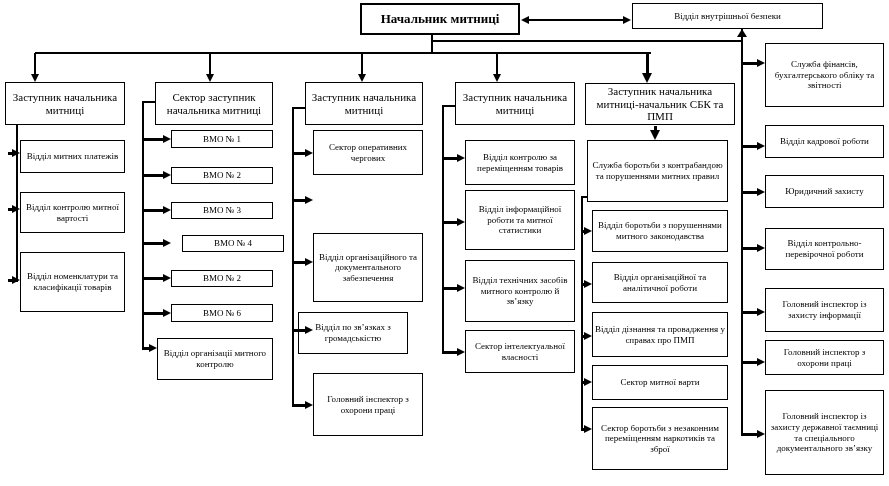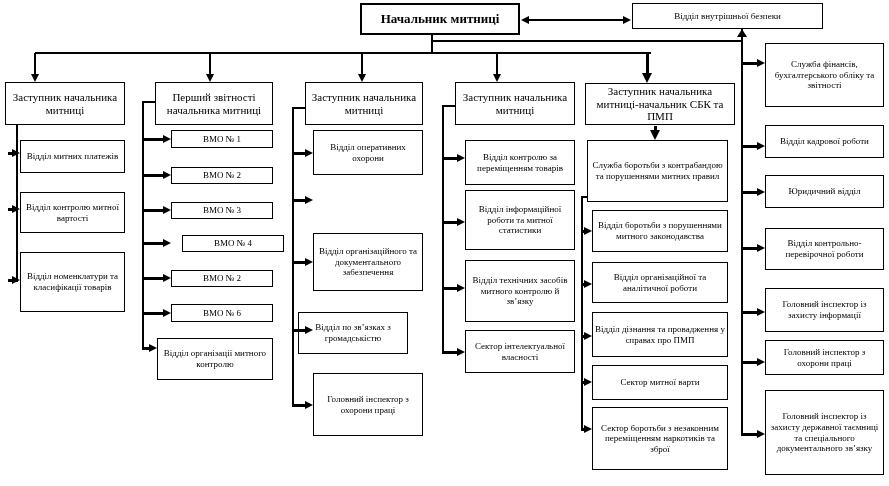--- a/index.html
+++ b/index.html
@@ -57,21 +57,21 @@
   <div class="box" style="left:20px;top:192px;width:105px;height:41px">Відділ контролю митної вартості</div>
   <div class="box" style="left:20px;top:252px;width:105px;height:60px">Відділ номенклатури та класифікації товарів</div>
   <div class="vl" style="left:16px;top:125px;width:2px;height:157px"></div>
   <div class="hl" style="left:8px;top:152px;width:6px;height:3px"></div>
   <div class="ar ar-r" style="left:12px;top:149px"></div>
   <div class="hl" style="left:8px;top:208px;width:6px;height:3px"></div>
   <div class="ar ar-r" style="left:12px;top:205px"></div>
   <div class="hl" style="left:8px;top:279px;width:6px;height:3px"></div>
   <div class="ar ar-r" style="left:12px;top:276px"></div>
 
-  <div class="box hdr" style="left:155px;top:82px;width:118px;height:43px">Перший звітності начальника митниці</div>
+  <div class="box hdr" style="left:155px;top:82px;width:118px;height:43px">Сектор заступник начальника митниці</div>
   <div class="box" style="left:171px;top:130px;width:102px;height:18px">ВМО № 1</div>
   <div class="box" style="left:171px;top:167px;width:102px;height:17px">ВМО № 2</div>
   <div class="box" style="left:171px;top:202px;width:102px;height:17px">ВМО № 3</div>
   <div class="box" style="left:182px;top:235px;width:102px;height:17px">ВМО № 4</div>
   <div class="box" style="left:171px;top:270px;width:102px;height:17px">ВМО № 2</div>
   <div class="box" style="left:171px;top:304px;width:102px;height:18px">ВМО № 6</div>
   <div class="box" style="left:157px;top:338px;width:116px;height:42px">Відділ організації митного контролю</div>
   <div class="hl" style="left:143px;top:101px;width:12px;height:2px"></div>
   <div class="vl" style="left:142px;top:101px;width:2px;height:248px"></div>
   <div class="hl" style="left:142px;top:138px;width:22px;height:3px"></div>
@@ -83,22 +83,22 @@
   <div class="hl" style="left:142px;top:242px;width:22px;height:3px"></div>
   <div class="ar ar-r" style="left:163px;top:239px"></div>
   <div class="hl" style="left:142px;top:277px;width:22px;height:3px"></div>
   <div class="ar ar-r" style="left:163px;top:274px"></div>
   <div class="hl" style="left:142px;top:312px;width:22px;height:3px"></div>
   <div class="ar ar-r" style="left:163px;top:309px"></div>
   <div class="hl" style="left:142px;top:347px;width:8px;height:3px"></div>
   <div class="ar ar-r" style="left:149px;top:344px"></div>
 
   <div class="box hdr" style="left:305px;top:82px;width:118px;height:43px">Заступник начальника митниці</div>
-  <div class="box" style="left:313px;top:130px;width:110px;height:45px">Відділ оперативних охорони</div>
-  <div class="box" style="left:313px;top:233px;width:110px;height:58px">Відділ організаційного та документального забезпечення</div>
+  <div class="box" style="left:313px;top:130px;width:110px;height:45px">Сектор оперативних чергових</div>
+  <div class="box" style="left:313px;top:233px;width:110px;height:69px">Відділ організаційного та документального забезпечення</div>
   <div class="box" style="left:298px;top:312px;width:110px;height:42px">Відділ по зв’язках з громадськістю</div>
   <div class="box" style="left:313px;top:373px;width:110px;height:63px">Головний інспектор з охорони праці</div>
   <div class="hl" style="left:293px;top:107px;width:12px;height:2px"></div>
   <div class="vl" style="left:292px;top:107px;width:2px;height:299px"></div>
   <div class="hl" style="left:292px;top:152px;width:14px;height:3px"></div>
   <div class="ar ar-r" style="left:305px;top:149px"></div>
   <div class="hl" style="left:292px;top:199px;width:14px;height:3px"></div>
   <div class="ar ar-r" style="left:305px;top:196px"></div>
   <div class="hl" style="left:292px;top:261px;width:14px;height:3px"></div>
   <div class="ar ar-r" style="left:305px;top:258px"></div>
@@ -140,21 +140,21 @@
   <div class="ar ar-r" style="left:584px;top:280px"></div>
   <div class="hl" style="left:581px;top:335px;width:5px;height:3px"></div>
   <div class="ar ar-r" style="left:584px;top:332px"></div>
   <div class="hl" style="left:581px;top:381px;width:5px;height:3px"></div>
   <div class="ar ar-r" style="left:584px;top:378px"></div>
   <div class="hl" style="left:581px;top:428px;width:5px;height:3px"></div>
   <div class="ar ar-r" style="left:584px;top:425px"></div>
 
   <div class="box" style="left:765px;top:43px;width:119px;height:64px">Служба фінансів, бухгалтерського обліку та звітності</div>
   <div class="box" style="left:765px;top:125px;width:119px;height:33px">Відділ кадрової роботи</div>
-  <div class="box" style="left:765px;top:175px;width:119px;height:33px">Юридичний відділ</div>
+  <div class="box" style="left:765px;top:175px;width:119px;height:33px">Юридичний захисту</div>
   <div class="box" style="left:765px;top:228px;width:119px;height:42px">Відділ контрольно-перевірочної роботи</div>
   <div class="box" style="left:765px;top:288px;width:119px;height:44px">Головний інспектор із захисту інформації</div>
   <div class="box" style="left:765px;top:340px;width:119px;height:35px">Головний інспектор з охорони праці</div>
   <div class="box" style="left:765px;top:390px;width:119px;height:85px">Головний інспектор із захисту державної таємниці та спеціального документального зв’язку</div>
   <div class="hl" style="left:741px;top:62px;width:17px;height:3px"></div>
   <div class="ar ar-r" style="left:757px;top:59px"></div>
   <div class="hl" style="left:741px;top:145px;width:17px;height:3px"></div>
   <div class="ar ar-r" style="left:757px;top:142px"></div>
   <div class="hl" style="left:741px;top:191px;width:17px;height:3px"></div>
   <div class="ar ar-r" style="left:757px;top:188px"></div>

